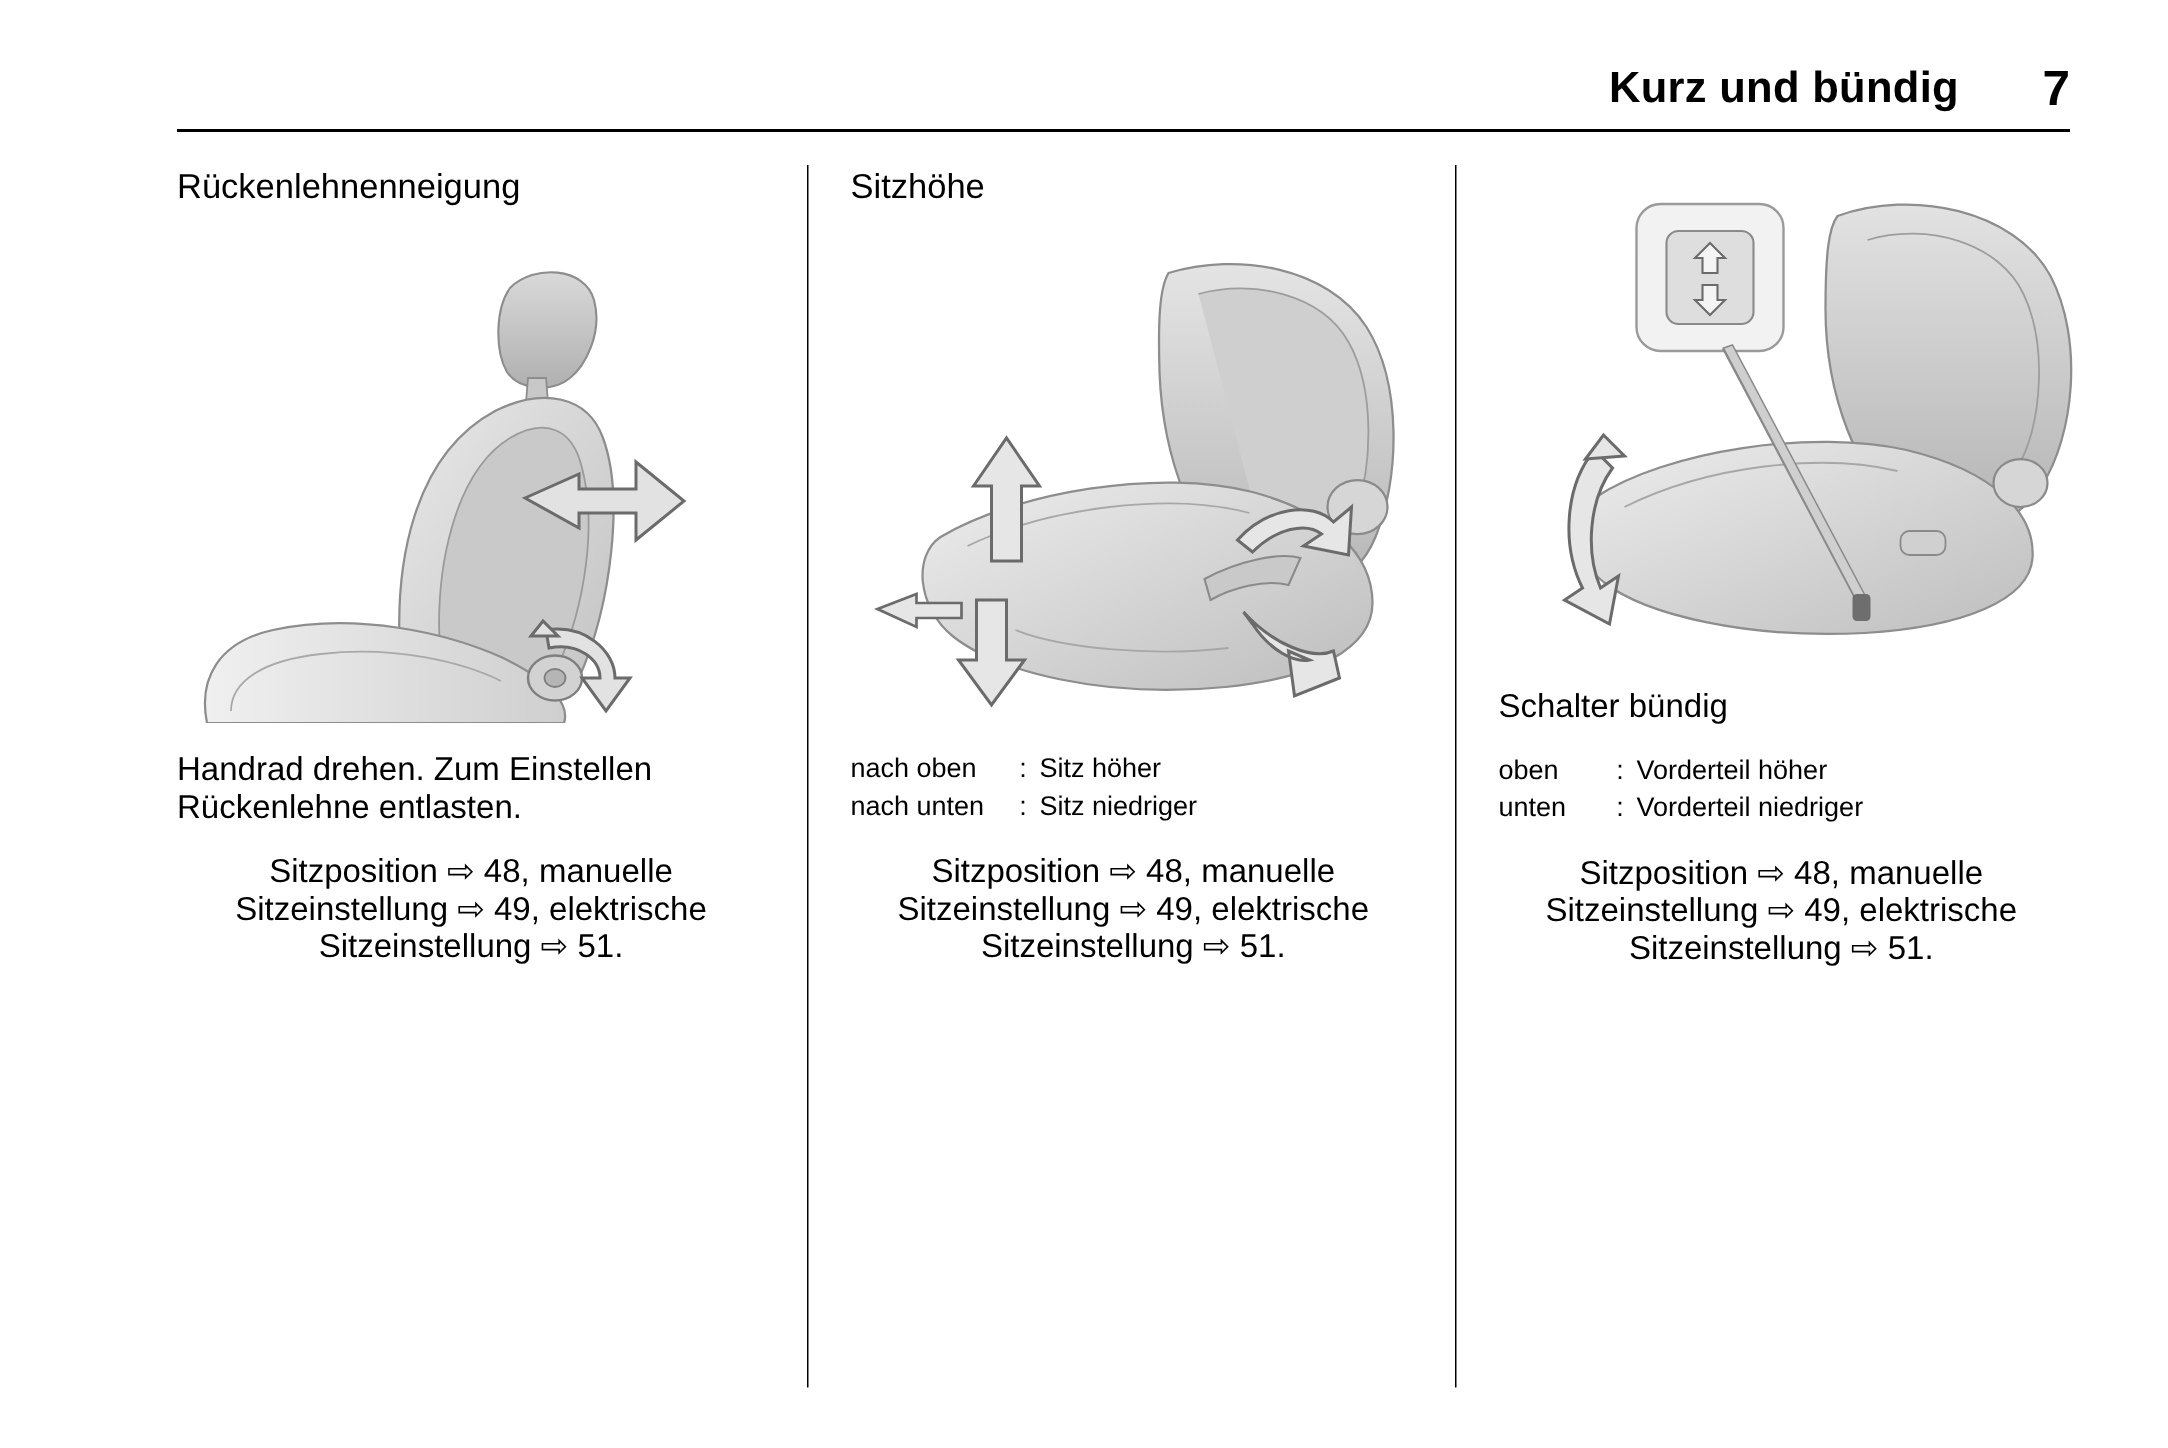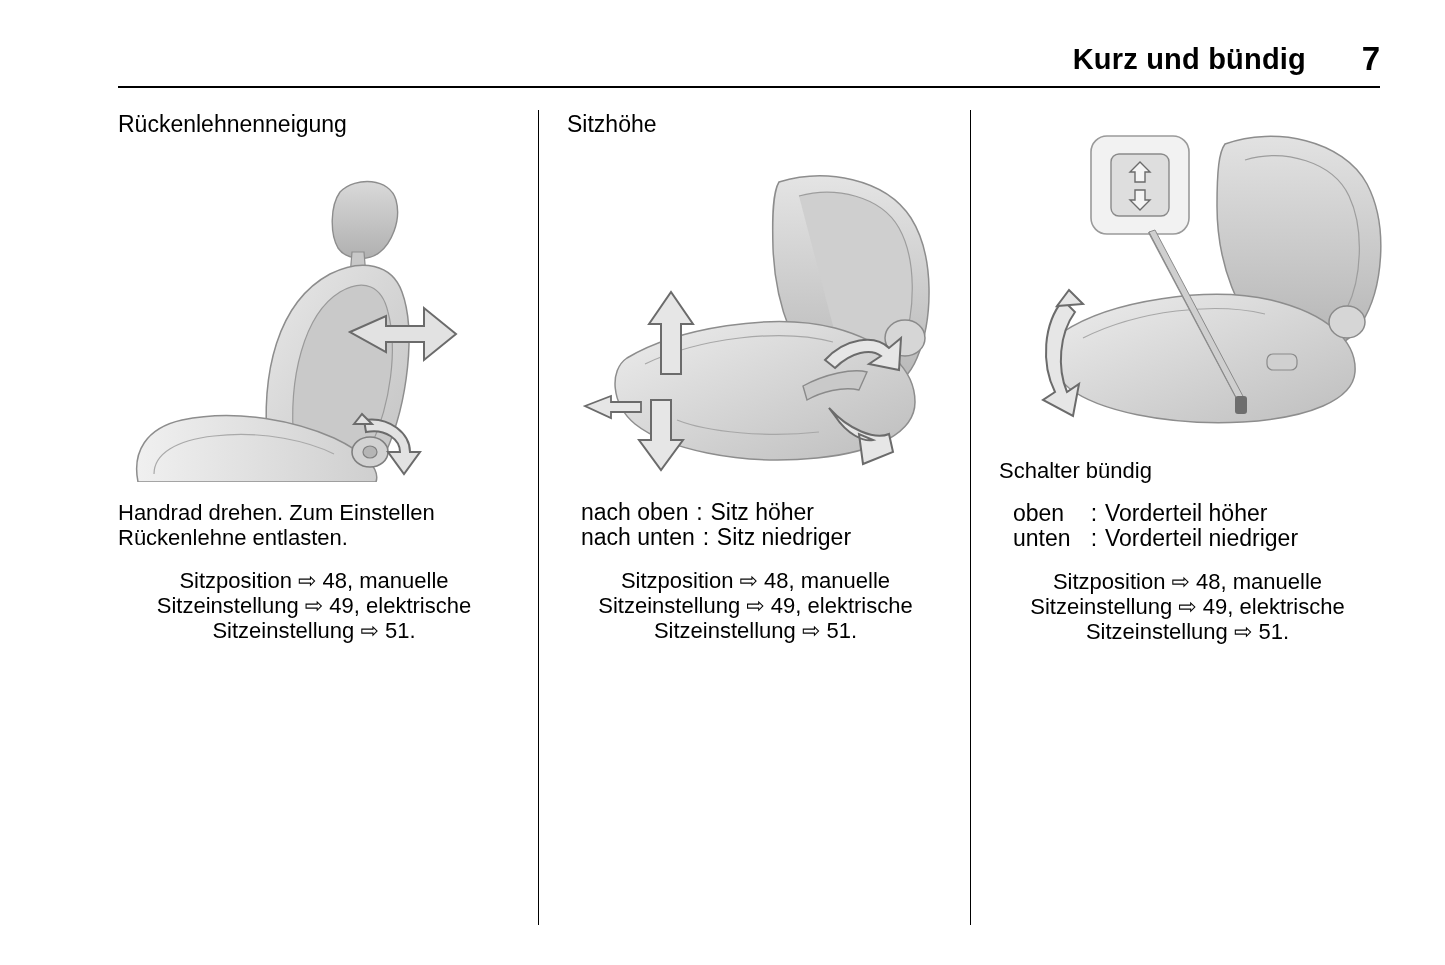--- a/index.html
+++ b/index.html
@@ -89,23 +89,23 @@
   }
   .body-text {
     font-size: 22px;
     line-height: 25px;
     margin: 0 0 18px 0;
     max-width: 392px;
   }
   .body-text:last-child { margin-bottom: 0; text-align: center; }
   
   .deflist {
-    font-size: 23px;
+    font-size: 18px;
     line-height: 25px;
-    margin: 0 0 18px 14px;
+    margin: 0 0 18px 0;
   }
   .defrow {
     display: flex;
     align-items: baseline;
   }
   .defterm {
     min-width: 104px;
     white-space: nowrap;
   }
   .defcolon {

